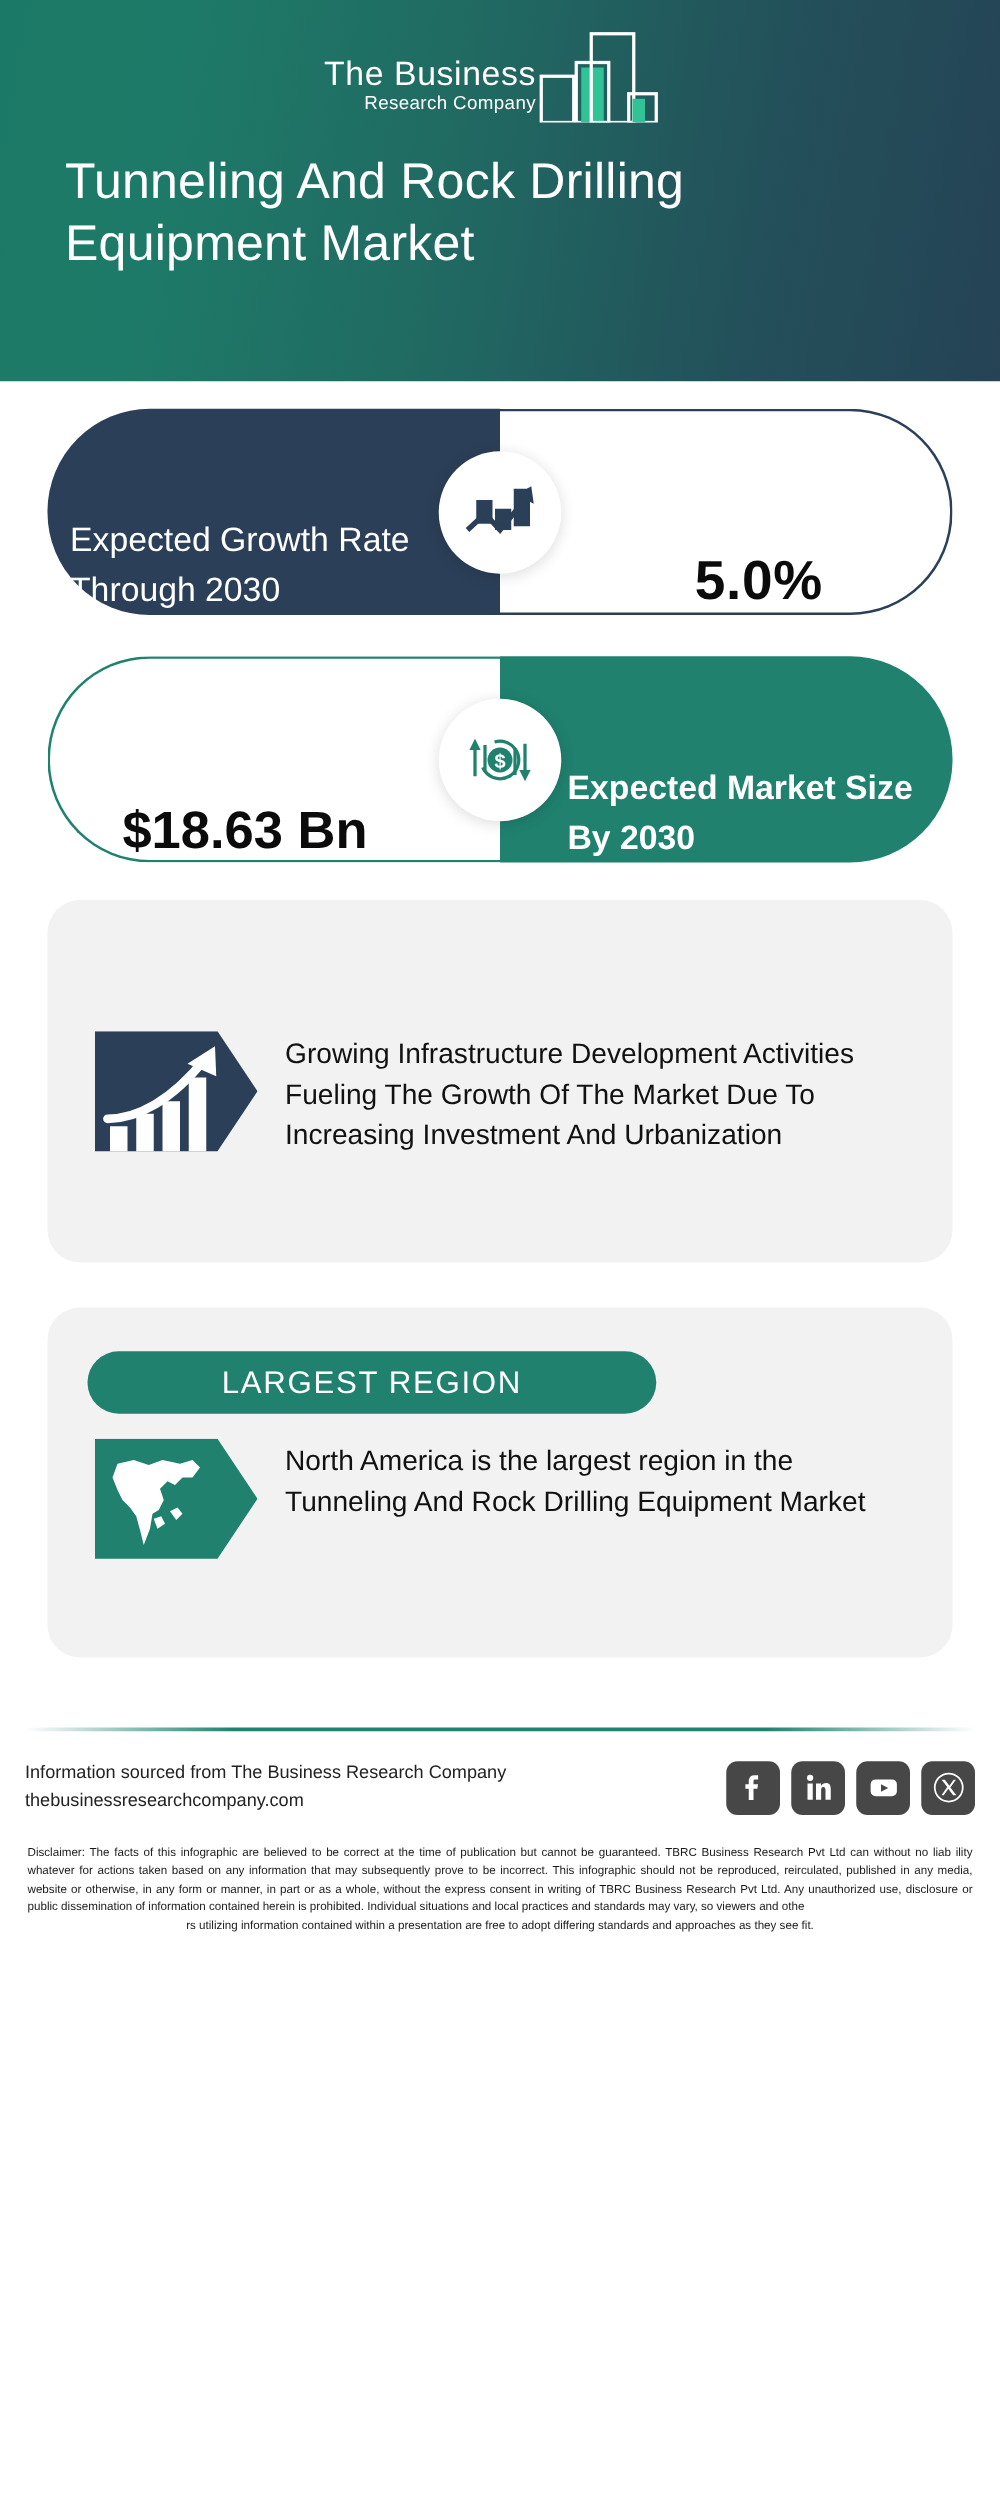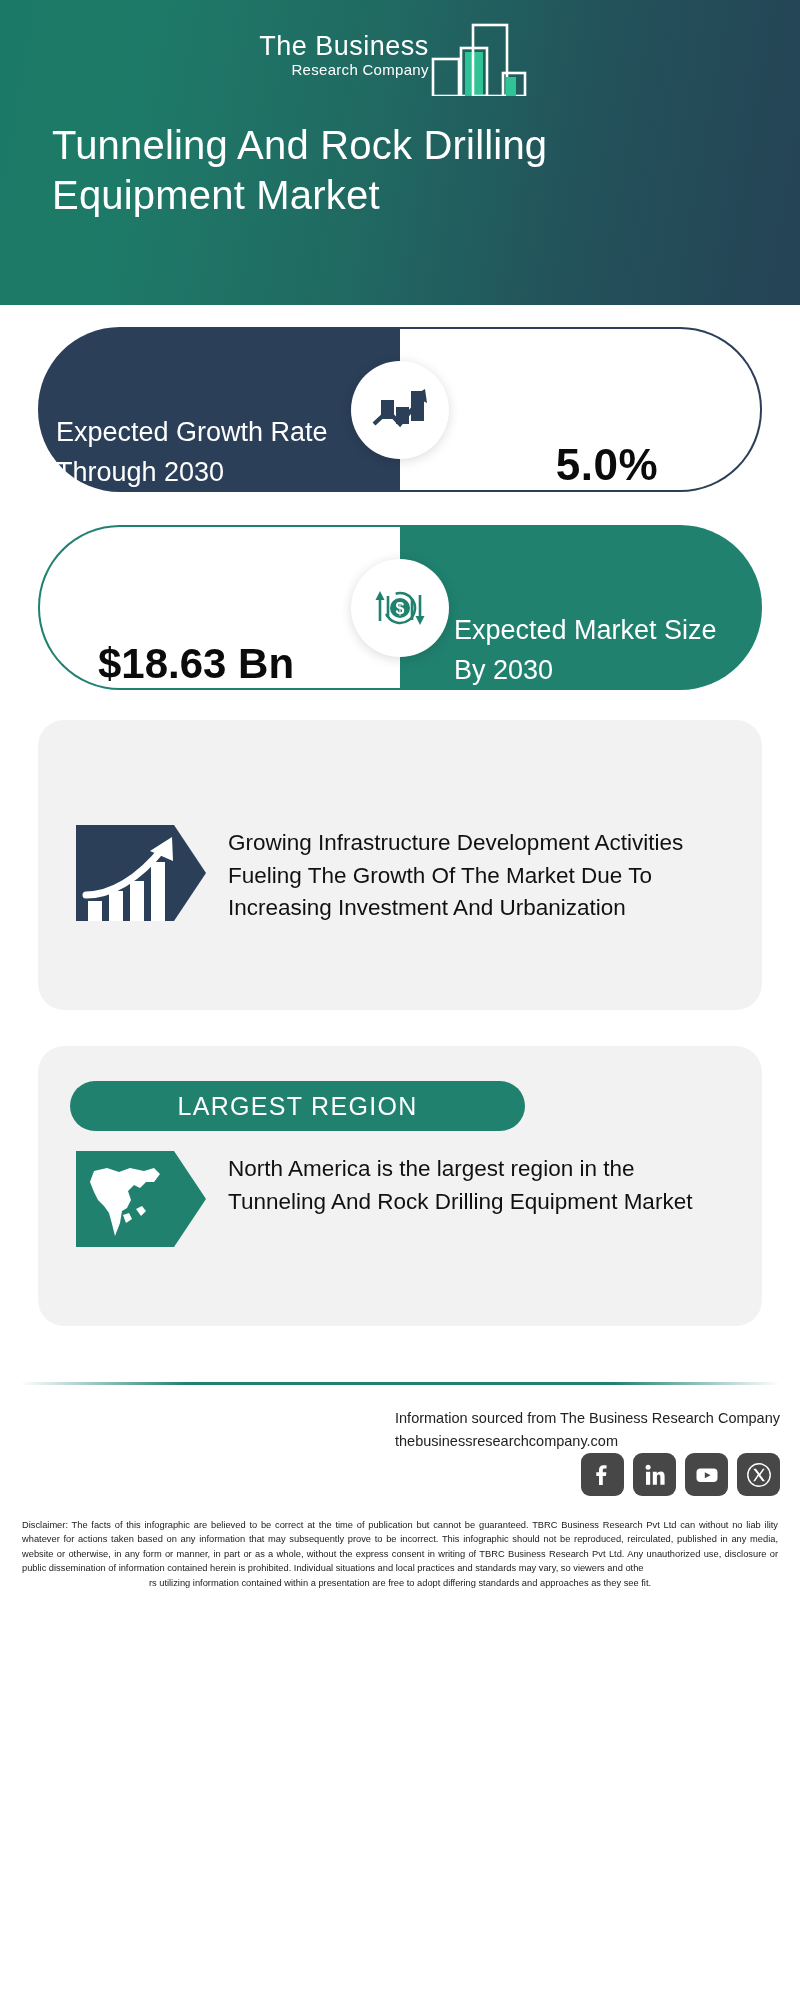--- a/index.html
+++ b/index.html
@@ -17,21 +17,21 @@
   .header {
     position: relative;
     width: 800px;
     height: 305px;
     background: linear-gradient(100deg, #1b7a67 0%, #1e7a68 18%, #206a62 45%, #23505a 75%, #254355 100%);
     padding-top: 18px;
   }
 
   .logo-wrap {
     display: flex;
-    align-items: center;
+    align-items: flex-end;
     justify-content: center;
     gap: 0px;
     height: 80px;
   }
 
   .logo-text {
     text-align: right;
     padding-bottom: 6px;
   }
   .logo-line1 {
@@ -137,21 +137,21 @@
     border-radius: 0 82px 82px 0;
     justify-content: center;
   }
   .green-fill .stat-label {
     color: #ffffff;
     font-size: 27px;
     line-height: 40px;
     text-align: left;
     padding-left: 54px;
     padding-right: 16px;
-    font-weight: 400;
+    font-weight: 700;
   }
 
   
   .icon-bubble {
     position: absolute;
     left: 50%;
     top: 50%;
     transform: translate(-50%, -50%);
     width: 98px;
     height: 98px;
@@ -220,24 +220,23 @@
   
   .divider {
     margin: 0 20px;
     margin-top: 56px;
     height: 3px;
     background: linear-gradient(90deg, rgba(31,129,112,0) 0%, #1f8170 22%, #1f8170 78%, rgba(31,129,112,0) 100%);
   }
 
   .footer-row {
     display: flex;
-    align-items: flex-end;
+    align-items: center;
     justify-content: space-between;
     padding: 22px 20px 0 20px;
-    flex-direction: column;
   }
   .footer-src {
     color: #222222;
     font-size: 14.5px;
     line-height: 23px;
   }
   .social-row { display: flex; gap: 9px; align-items: center; }
   .social {
     width: 43px; height: 43px;
     background: #474747;

